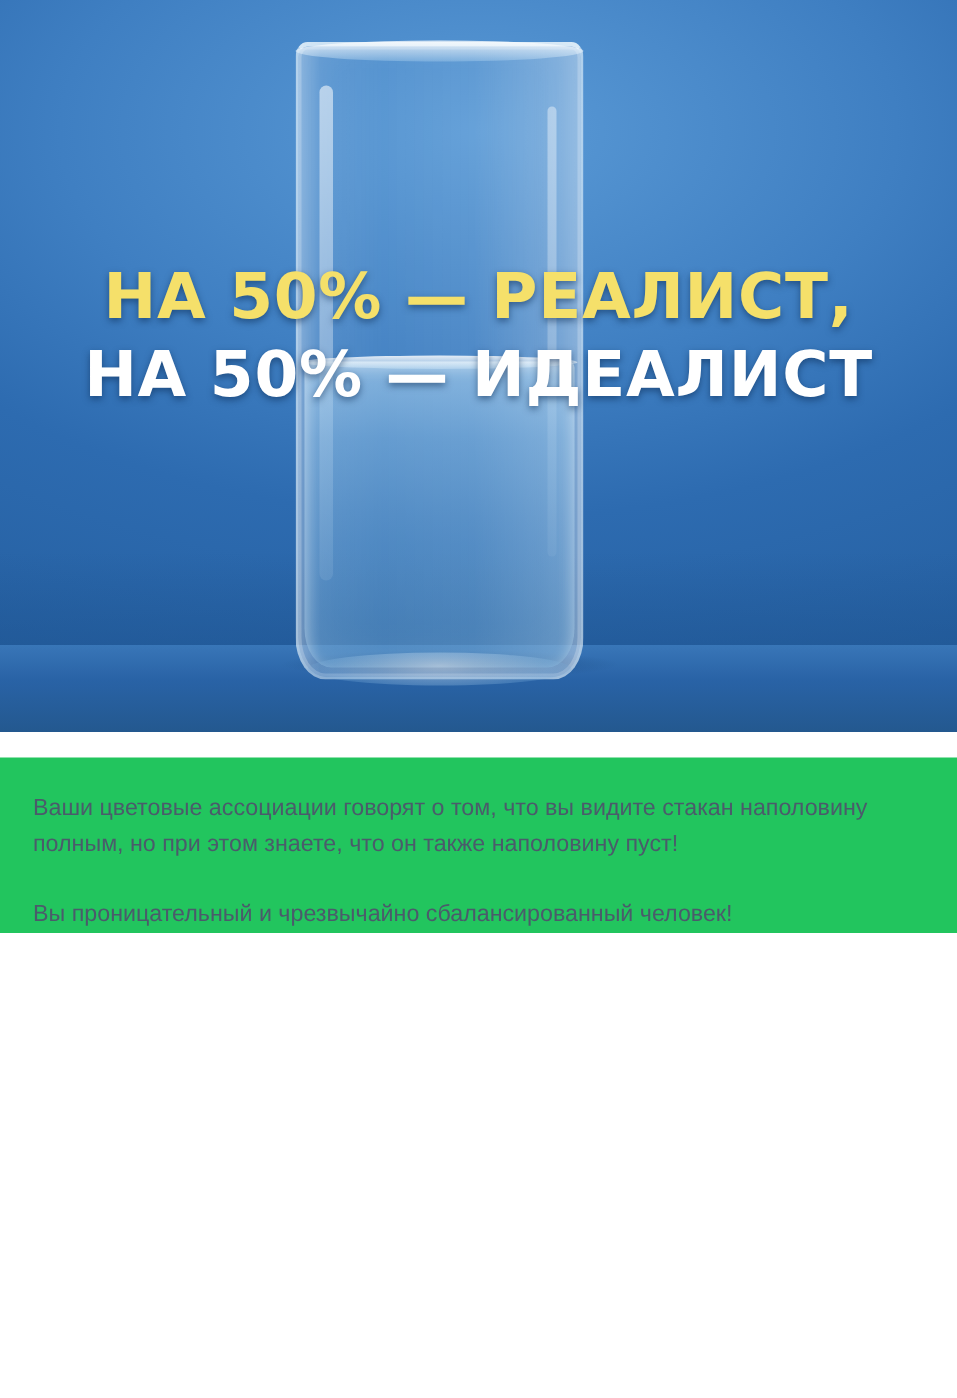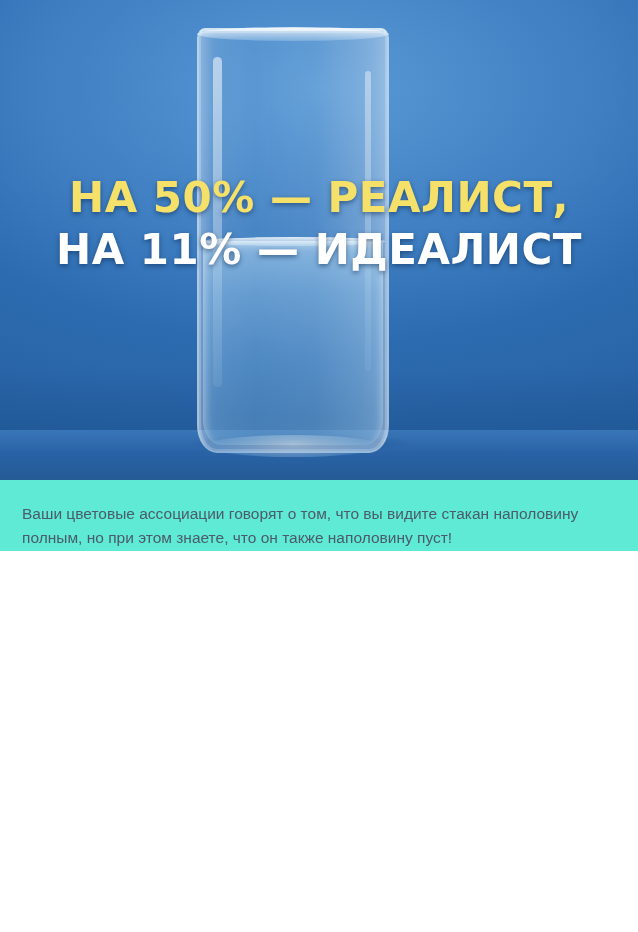--- a/index.html
+++ b/index.html
@@ -174,25 +174,25 @@
     text-shadow: 0 2px 5px rgba(10,40,80,0.55);
     white-space: nowrap;
   }
   .hero-line-1 { color: #f5e06a; }
   .hero-line-2 { color: #ffffff; margin-top: 8px; }
 
   
   .content {
     position: absolute;
     left: 0;
-    top: 480px;
+    top: 505px;
     width: 638px;
     padding: 22px 22px 0 22px;
     box-sizing: border-box;
-    background: #5eead4;
+    background: #22c55e;
   }
   .content p {
     margin: 0 0 22px 0;
     color: #4b5b6b;
     font-size: 15.5px;
     line-height: 1.58;
     font-family: "Liberation Sans", sans-serif;
   }
   .content p:last-child { margin-bottom: 0; }
 </style>
@@ -212,21 +212,22 @@
         <div class="highlight-right"></div>
         <div class="water"></div>
         <div class="water-line"></div>
         <div class="glass-rim"></div>
         <div class="glass-base"></div>
       </div>
     </div>
 
     <div class="hero-text">
       <span class="hero-line hero-line-1">НА 50% — РЕАЛИСТ,</span>
-      <span class="hero-line hero-line-2">НА 11% — ИДЕАЛИСТ</span>
+      <span class="hero-line hero-line-2">НА 50% — ИДЕАЛИСТ</span>
     </div>
   </div>
 
   <div class="content">
     <p>Ваши цветовые ассоциации говорят о том, что вы видите стакан наполовину полным, но при этом знаете, что он также наполовину пуст!</p>
+    <p>Вы проницательный и чрезвычайно сбалансированный человек!</p>
   </div>
 
 </div>
 
 </body></html>

